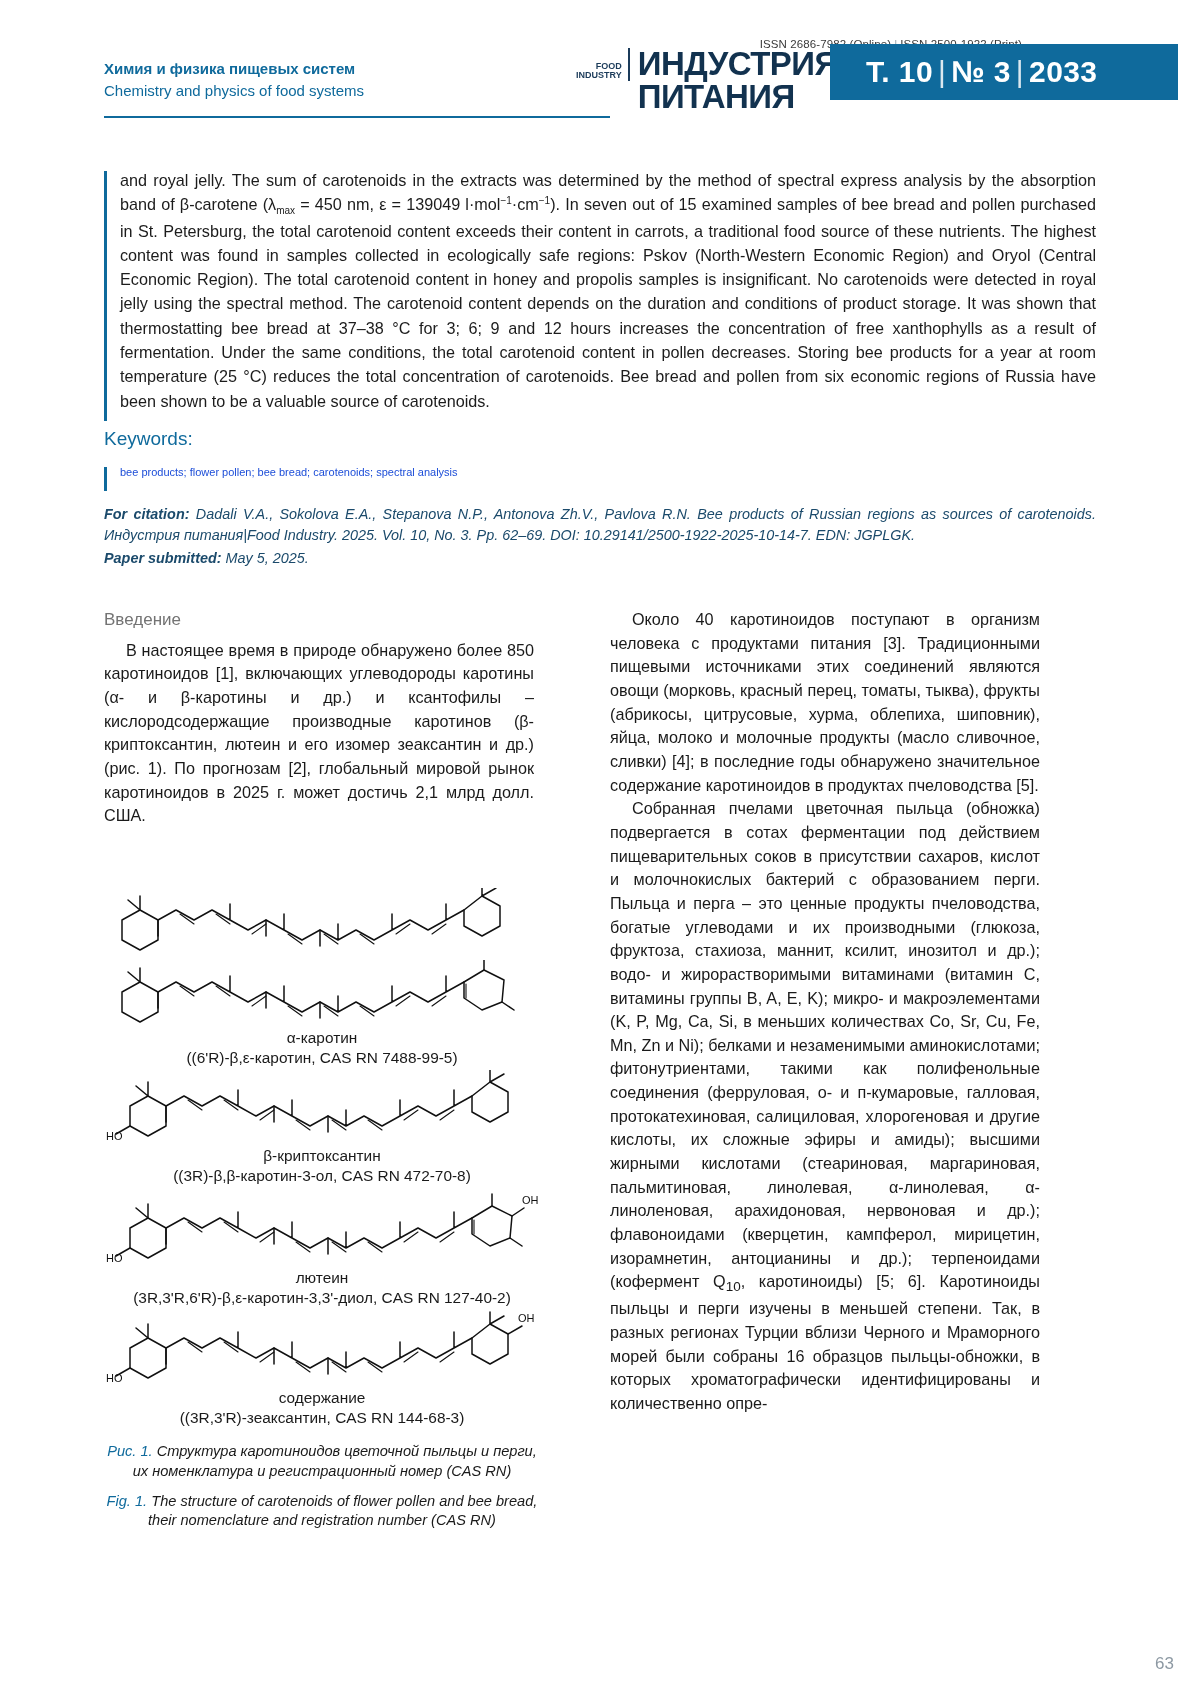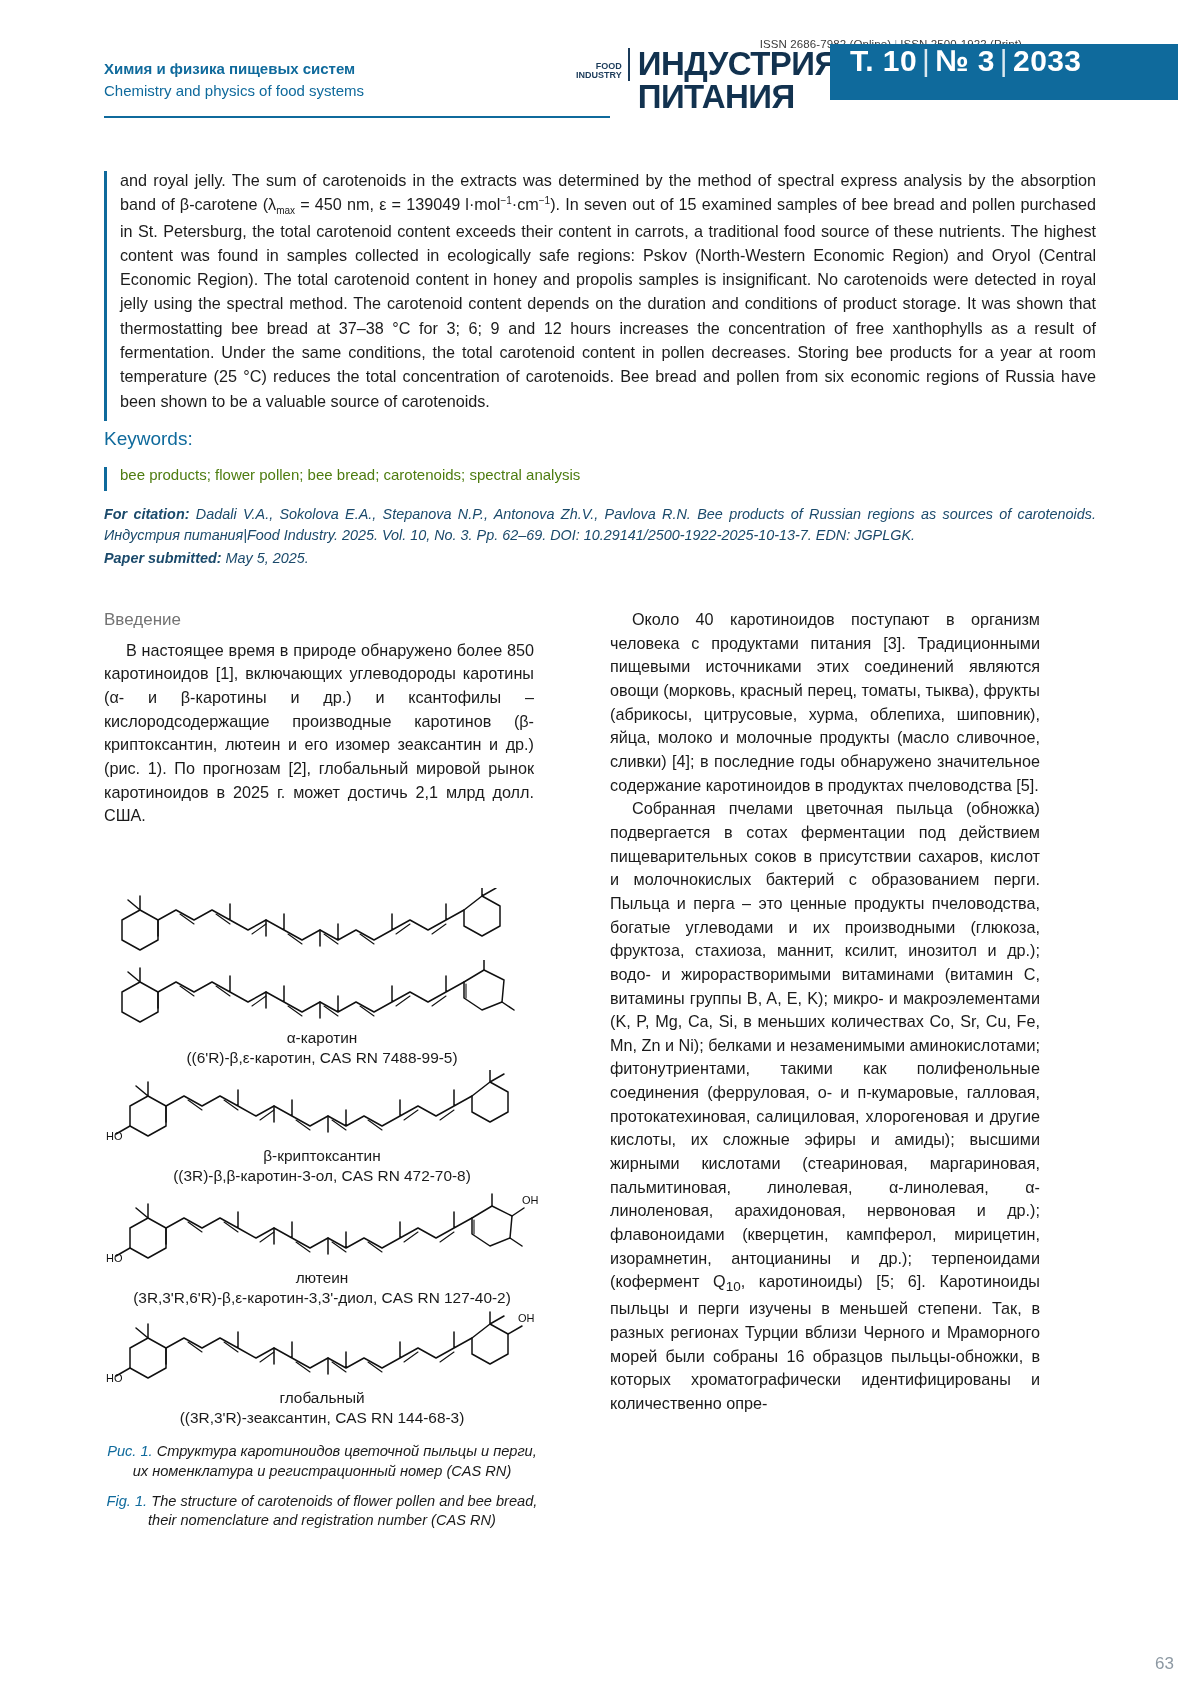--- a/index.html
+++ b/index.html
@@ -92,22 +92,22 @@
     position: absolute;
     left: 830px;
     top: 44px;
     width: 348px;
     height: 56px;
     background: #0f6a9c;
     color: #ffffff;
     font-size: 30px;
     font-weight: 700;
     display: flex;
-    align-items: flex-start;
-    padding-left: 20px;
+    align-items: center;
+    padding-left: 36px;
     box-sizing: border-box;
     letter-spacing: 0.4px;
   }
   .issue-band .thin {
     font-weight: 300;
     padding: 0 5px;
     opacity: 0.85;
   }
 
   
@@ -144,23 +144,23 @@
   }
   .kw-wrap {
     position: absolute;
     left: 104px;
     top: 464px;
     width: 992px;
   }
   .kw-text {
     position: relative;
     padding-left: 16px;
-    font-size: 15px;
+    font-size: 11px;
     line-height: 1.5;
-    color: #4d7c0f;
+    color: #1d4ed8;
   }
   .cite-wrap {
     position: absolute;
     left: 104px;
     top: 504px;
     width: 992px;
     font-size: 14.4px;
     line-height: 1.45;
     color: #1b4a6b;
     font-style: italic;
@@ -270,21 +270,21 @@
   </div>
 
   <div class="kw-head">Keywords:</div>
   <div class="kw-wrap">
     <div class="bar" style="height:24px"></div>
     <div class="kw-text">bee products; flower pollen; bee bread; carotenoids; spectral analysis</div>
   </div>
 
   <div class="cite-wrap">
     <span><b>For citation:</b></span>
-    <span>Dadali V.A., Sokolova E.A., Stepanova N.P., Antonova Zh.V., Pavlova R.N. Bee products of Russian regions as sources of carotenoids. Индустрия питания|Food Industry. 2025. Vol. 10, No. 3. Pp. 62–69. DOI: 10.29141/2500-1922-2025-10-13-7. EDN: JGPLGK.</span>
+    <span>Dadali V.A., Sokolova E.A., Stepanova N.P., Antonova Zh.V., Pavlova R.N. Bee products of Russian regions as sources of carotenoids. Индустрия питания|Food Industry. 2025. Vol. 10, No. 3. Pp. 62–69. DOI: 10.29141/2500-1922-2025-10-14-7. EDN: JGPLGK.</span>
     <div style="margin-top:2px">
       <b>Paper submitted:</b>
       <span>May 5, 2025.</span>
     </div>
   </div>
 
   <div class="col left">
     <div class="section-head">Введение</div>
     <p>В настоящее время в природе обнаружено более 850 каротиноидов [1], включающих углеводороды каротины (α- и β-каротины и др.) и ксантофилы – кислородсодержащие производные каротинов (β-криптоксантин, лютеин и его изомер зеаксантин и др.) (рис. 1). По прогнозам [2], глобальный мировой рынок каротиноидов в 2025 г. может достичь 2,1 млрд долл. США.</p>
   </div>
@@ -407,21 +407,21 @@
           <path d="M368 28 L368 44 L386 54 L404 44 L404 24 L386 14 Z"></path>
           <path d="M386 14 L386 2 M386 14 L400 6"></path>
           <path d="M404 24 L418 16"></path>
           <path d="M84 32 L98 42 M120 32 L134 42 M156 52 L170 42 M192 52 L206 62
                    M228 52 L242 62 M264 52 L278 62 M300 52 L314 42 M336 52 L350 42" stroke-width="1.1"></path>
         </g>
         <text x="2" y="72" font-family="Liberation Sans, sans-serif" font-size="11" fill="#111">HO</text>
         <text x="414" y="12" font-family="Liberation Sans, sans-serif" font-size="11" fill="#111">OH</text>
       </svg>
       <div class="struct-name">
-        <span class="nm">глобальный</span>
+        <span class="nm">содержание</span>
         <span class="nm">((3R,3'R)-зеаксантин, CAS RN 144-68-3)</span>
       </div>
     </div>
 
     <div class="fig-cap">
       <span class="lbl">Рис. 1.</span>
       <span>Структура каротиноидов цветочной пыльцы и перги, их номенклатура и регистрационный номер (CAS RN)</span>
     </div>
     <div class="fig-cap en">
       <span class="lbl">Fig. 1.</span>

